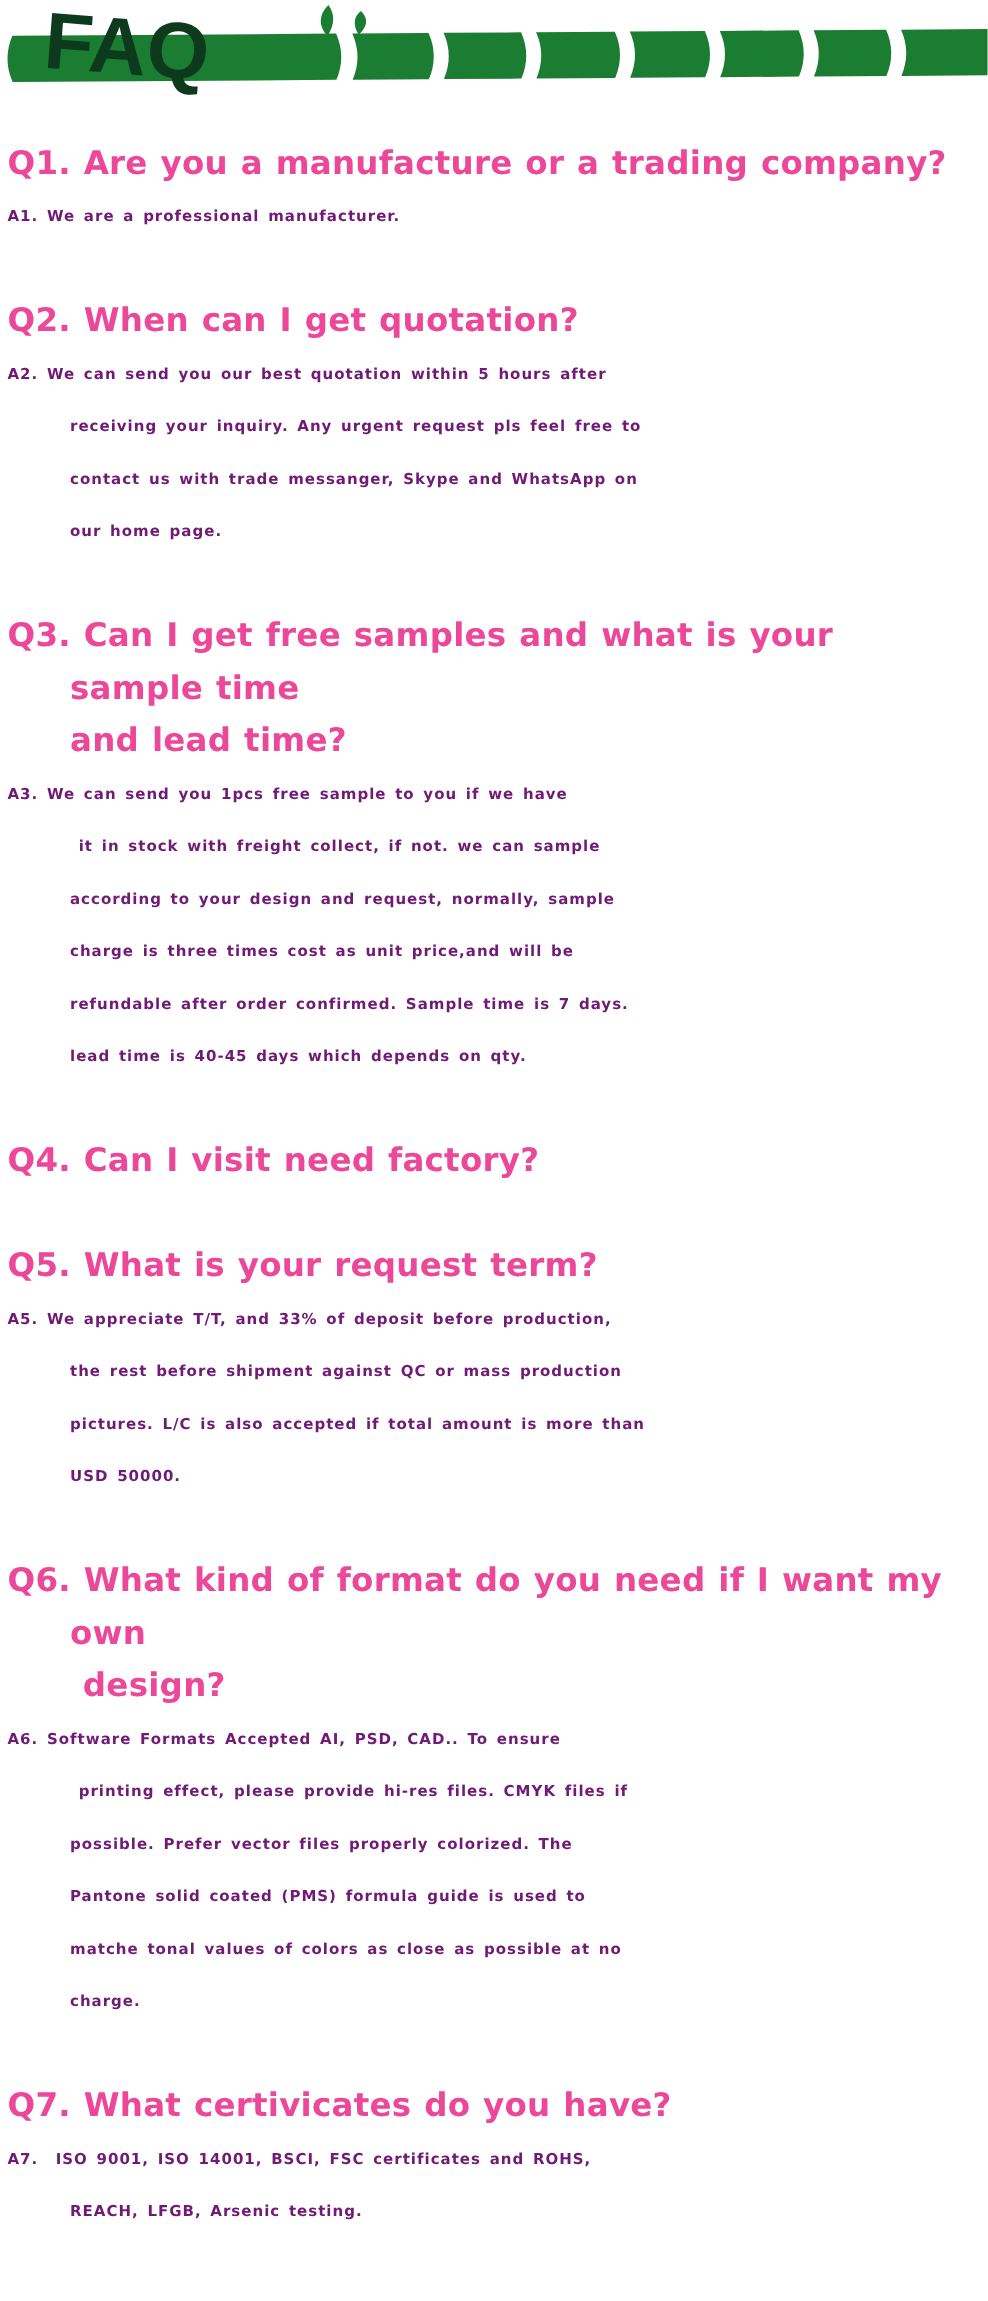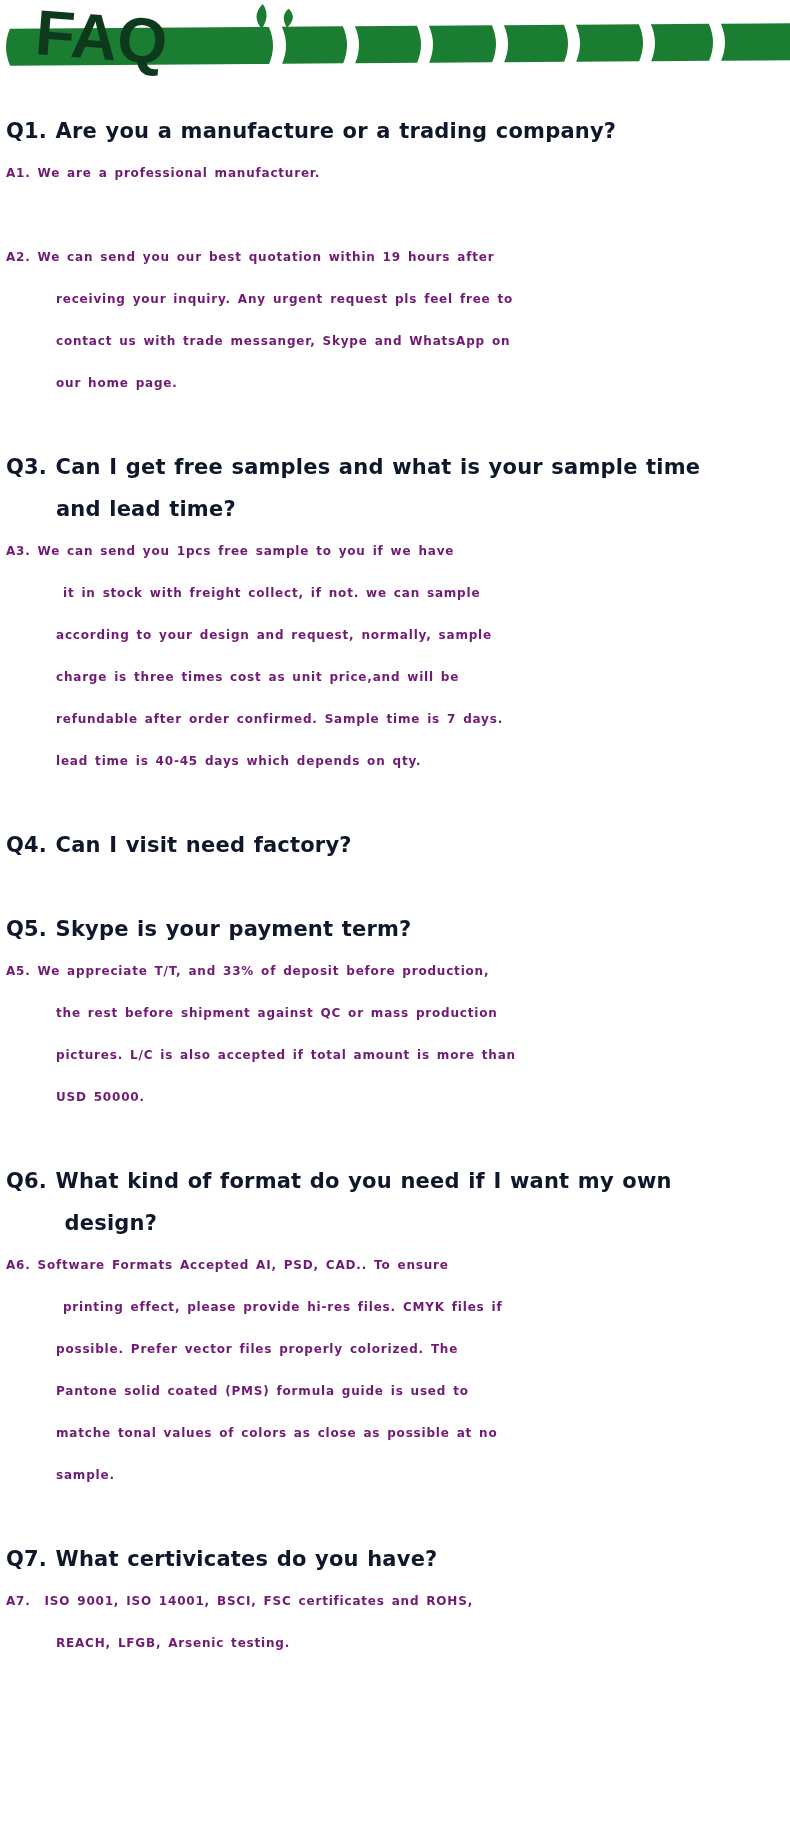--- a/index.html
+++ b/index.html
@@ -19,24 +19,24 @@
   
   .faq-list { padding: 30px 8px 0 6px; }
   .qa-block { margin: 0 0 42px 0; }
   .q-text, .a-text {
     margin: 0;
     white-space: pre-wrap;
     padding-left: 50px;
     text-indent: -50px;
   }
   .q-text {
-    font-size: 21px;
+    font-size: 26px;
     line-height: 42px;
     font-weight: 700;
-    color: #0f172a;
+    color: #ec4899;
     letter-spacing: 0.2px;
     word-spacing: 1px;
   }
   .a-text {
     font-size: 12px;
     line-height: 42px;
     font-weight: 700;
     color: #701a75;
     letter-spacing: 0.8px;
     word-spacing: 2px;
@@ -72,21 +72,22 @@
   </div>
 
   <div class="faq-list">
 
     <div class="qa-block">
       <p class="q-text">Q1. Are you a manufacture or a trading company?</p>
       <p class="a-text">A1. We are a professional manufacturer.</p>
     </div>
 
     <div class="qa-block">
-      <p class="a-text">A2. We can send you our best quotation within 19 hours after
+      <p class="q-text">Q2. When can I get quotation?</p>
+      <p class="a-text">A2. We can send you our best quotation within 5 hours after
 receiving your inquiry. Any urgent request pls feel free to
 contact us with trade messanger, Skype and WhatsApp on
 our home page.</p>
     </div>
 
     <div class="qa-block">
       <p class="q-text">Q3. Can I get free samples and what is your sample time
 and lead time?</p>
       <p class="a-text">A3. We can send you 1pcs free sample to you if we have
  it in stock with freight collect, if not. we can sample
@@ -94,36 +95,36 @@
 charge is three times cost as unit price,and will be
 refundable after order confirmed. Sample time is 7 days.
 lead time is 40-45 days which depends on qty.</p>
     </div>
 
     <div class="qa-block">
       <p class="q-text">Q4. Can I visit need factory?</p>
     </div>
 
     <div class="qa-block">
-      <p class="q-text">Q5. Skype is your payment term?</p>
+      <p class="q-text">Q5. What is your request term?</p>
       <p class="a-text">A5. We appreciate T/T, and 33% of deposit before production,
 the rest before shipment against QC or mass production
 pictures. L/C is also accepted if total amount is more than
 USD 50000.</p>
     </div>
 
     <div class="qa-block">
       <p class="q-text">Q6. What kind of format do you need if I want my own
  design?</p>
       <p class="a-text">A6. Software Formats Accepted AI, PSD, CAD.. To ensure
  printing effect, please provide hi-res files. CMYK files if
 possible. Prefer vector files properly colorized. The
 Pantone solid coated (PMS) formula guide is used to
 matche tonal values of colors as close as possible at no
-sample.</p>
+charge.</p>
     </div>
 
     <div class="qa-block">
       <p class="q-text">Q7. What certivicates do you have?</p>
       <p class="a-text">A7.  ISO 9001, ISO 14001, BSCI, FSC certificates and ROHS,
 REACH, LFGB, Arsenic testing.</p>
     </div>
 
   </div>
 </div>

